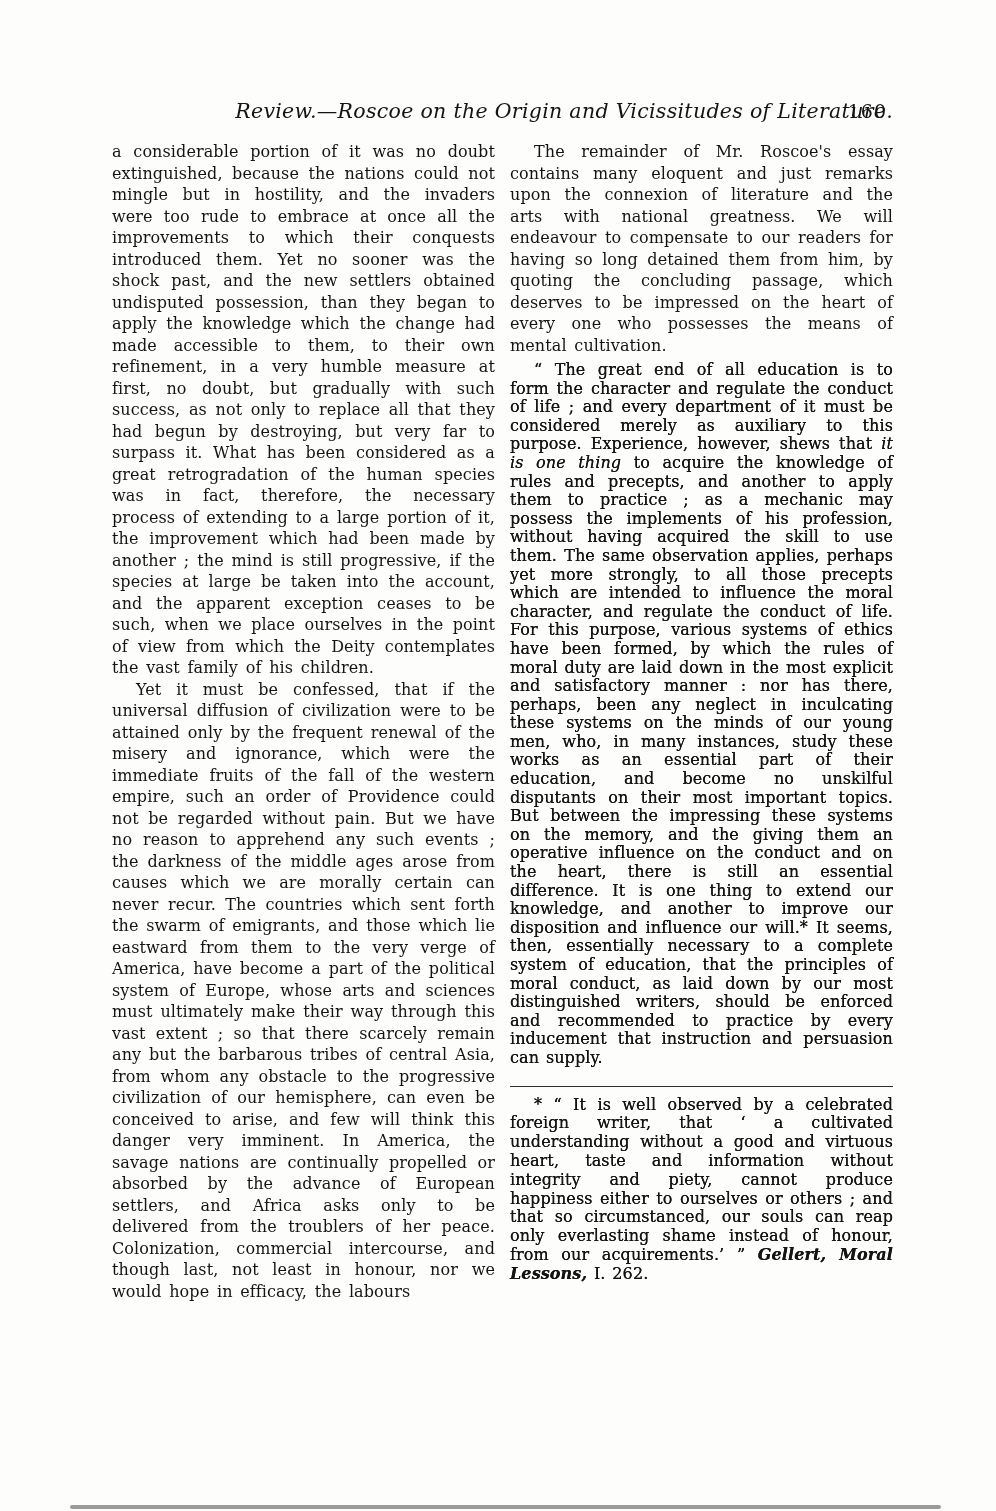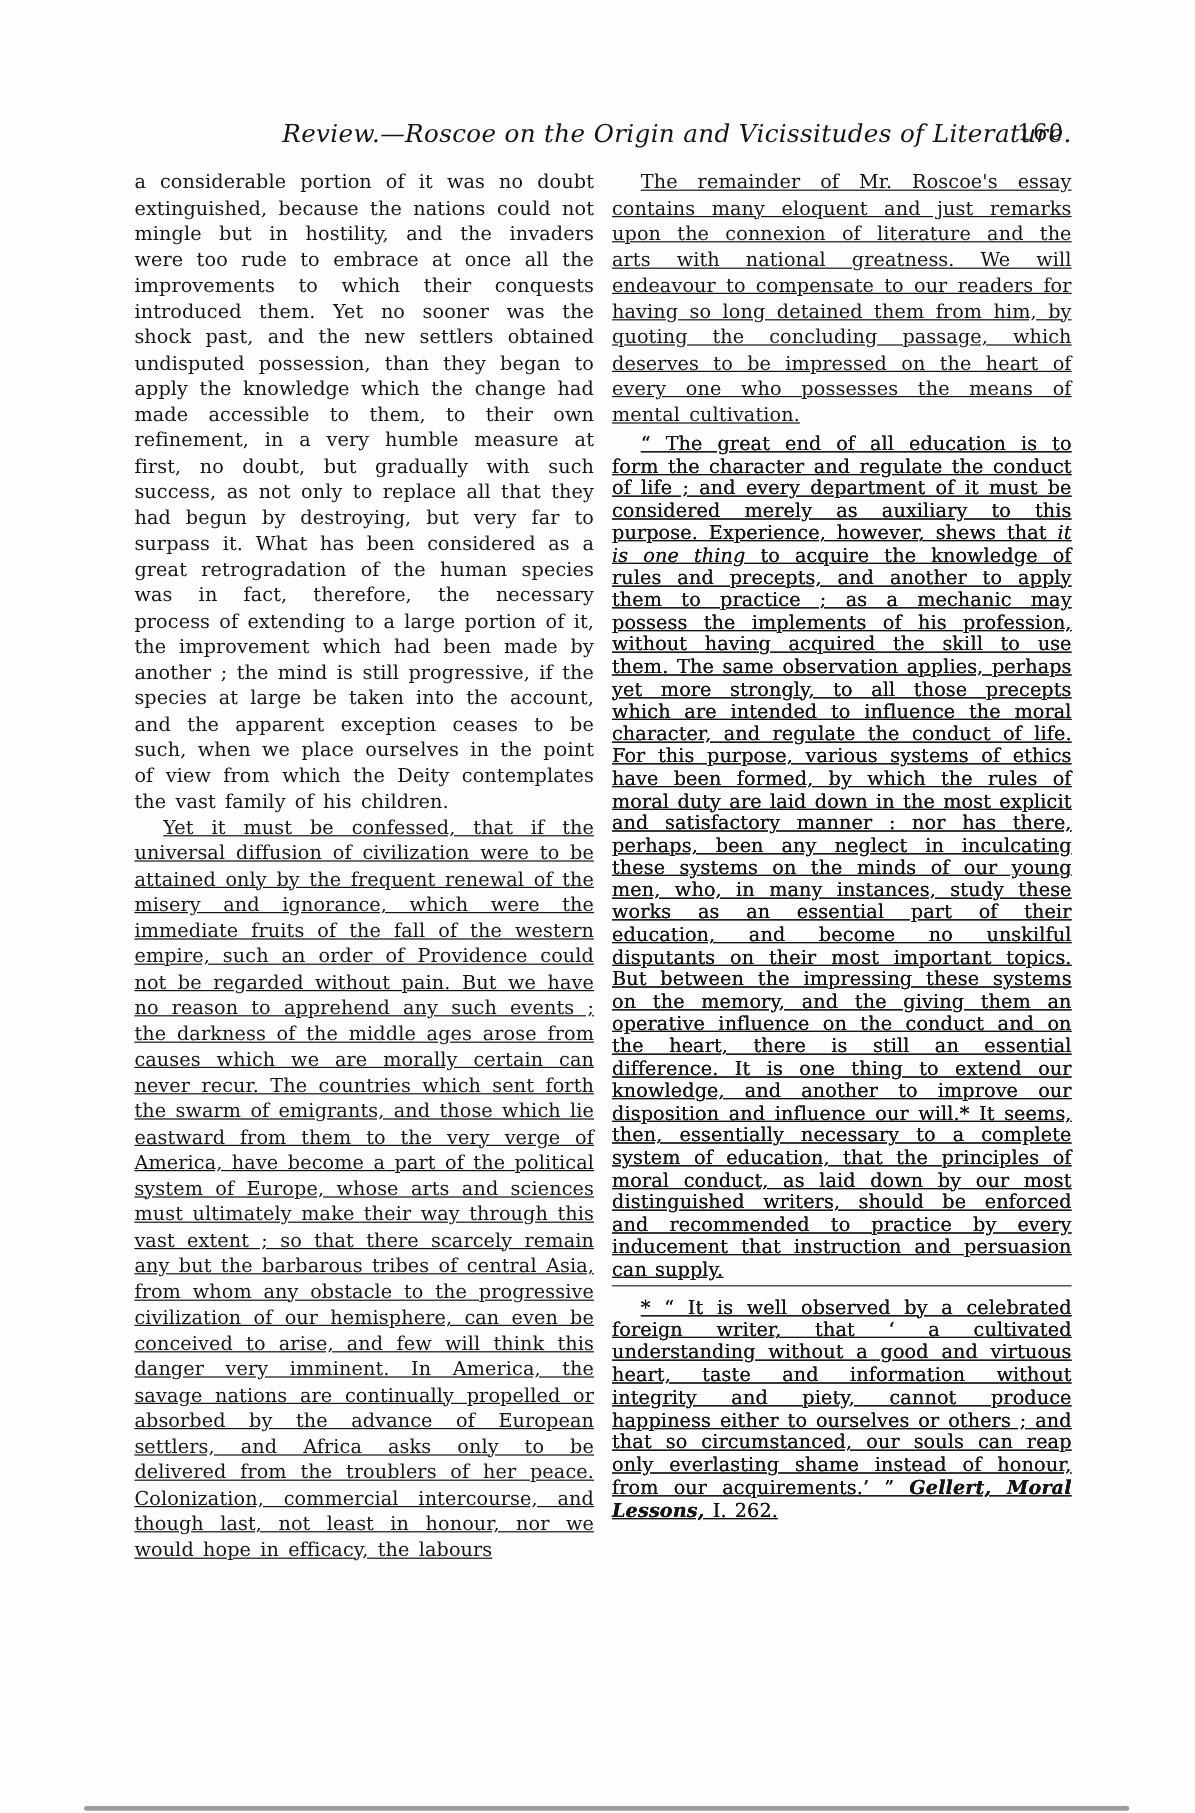--- a/index.html
+++ b/index.html
@@ -41,31 +41,31 @@
   }
   .col { width: 383px; }
   .col p {
     margin: 0;
     text-align: justify;
     font-size: 16px;
     line-height: 21.5px;
     word-spacing: 2.5px;
     letter-spacing: 0.1px;
   }
-  .col p.indent { text-indent: 24px; text-decoration: underline; }
+  .col p.indent { text-indent: 24px; }
   .quote {
     margin-top: 5px !important;
     font-size: 16px !important;
     line-height: 18.6px !important;
     word-spacing: 1.6px !important;
     text-shadow: 0 0 0.35px currentColor;
   }
   .quote .italic-phrase { font-style: italic; }
   .footnote {
-    margin-top: 3px;
+    margin-top: 18px;
   }
   .footnote-divider {
     border-top: 1.5px solid #2b2b2b;
     height: 0;
     width: 100%;
   }
   .footnote p {
     margin-top: 9px !important;
     font-size: 16px !important;
     line-height: 18.8px !important;

